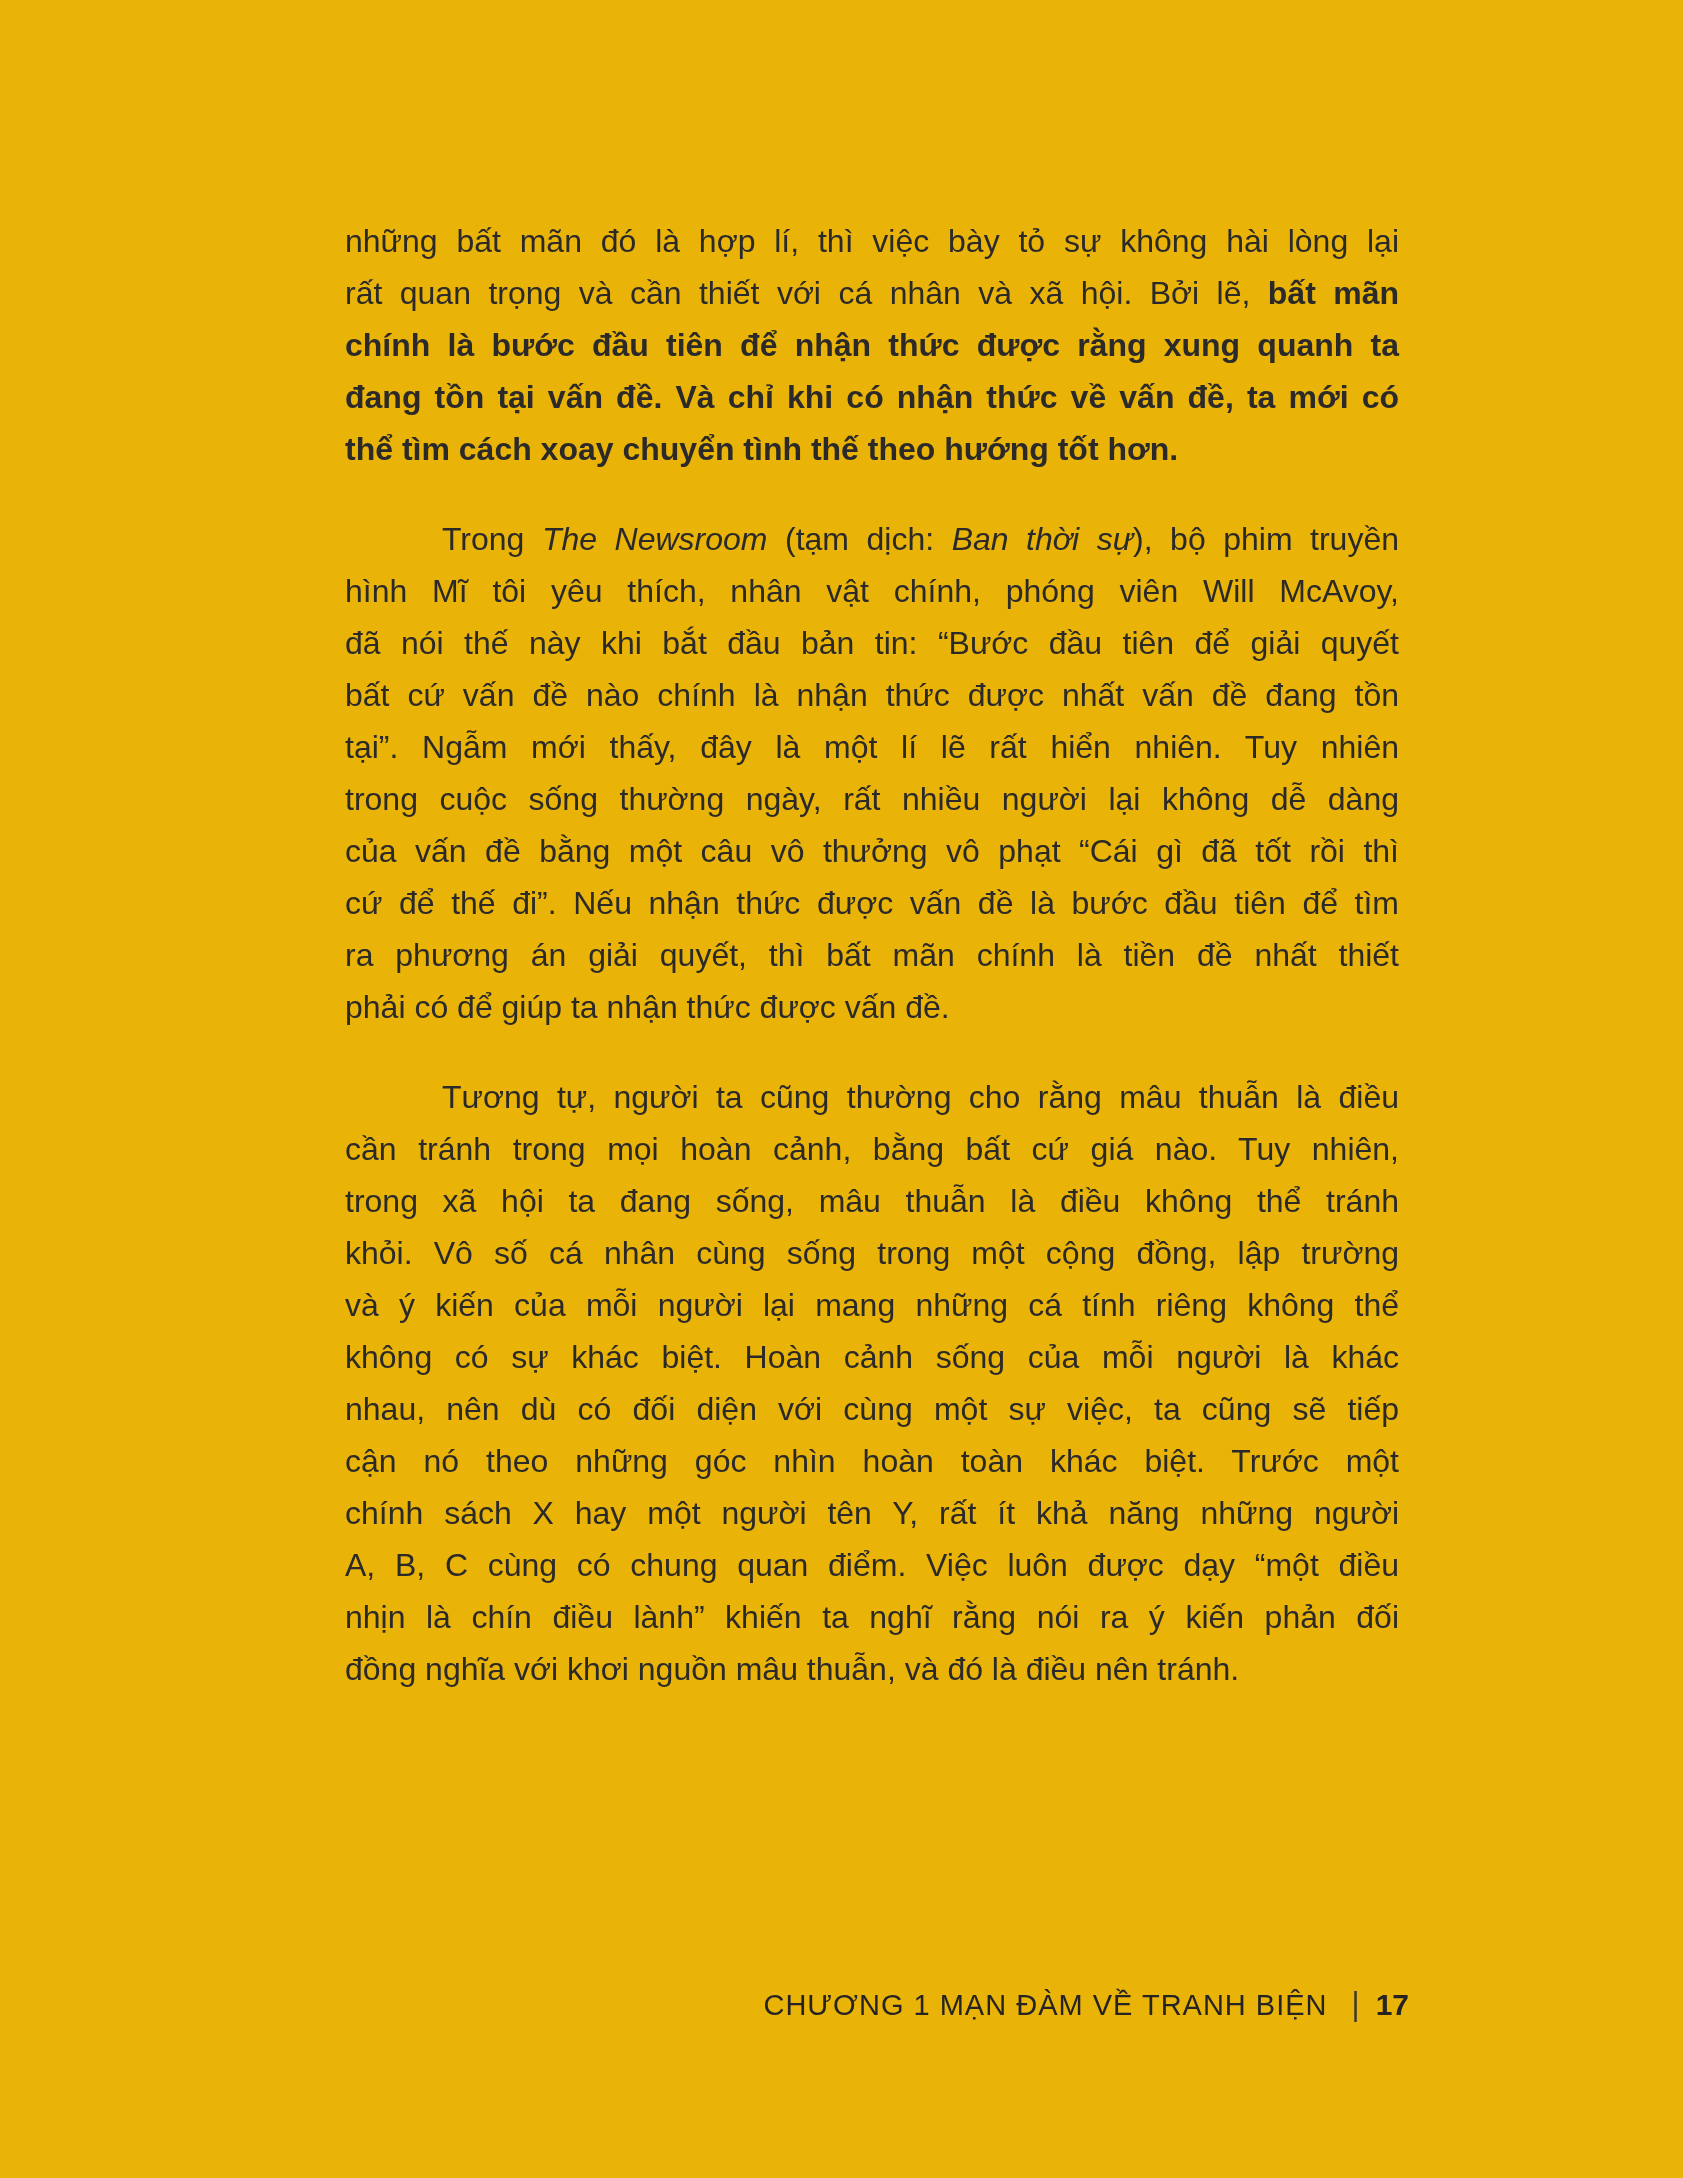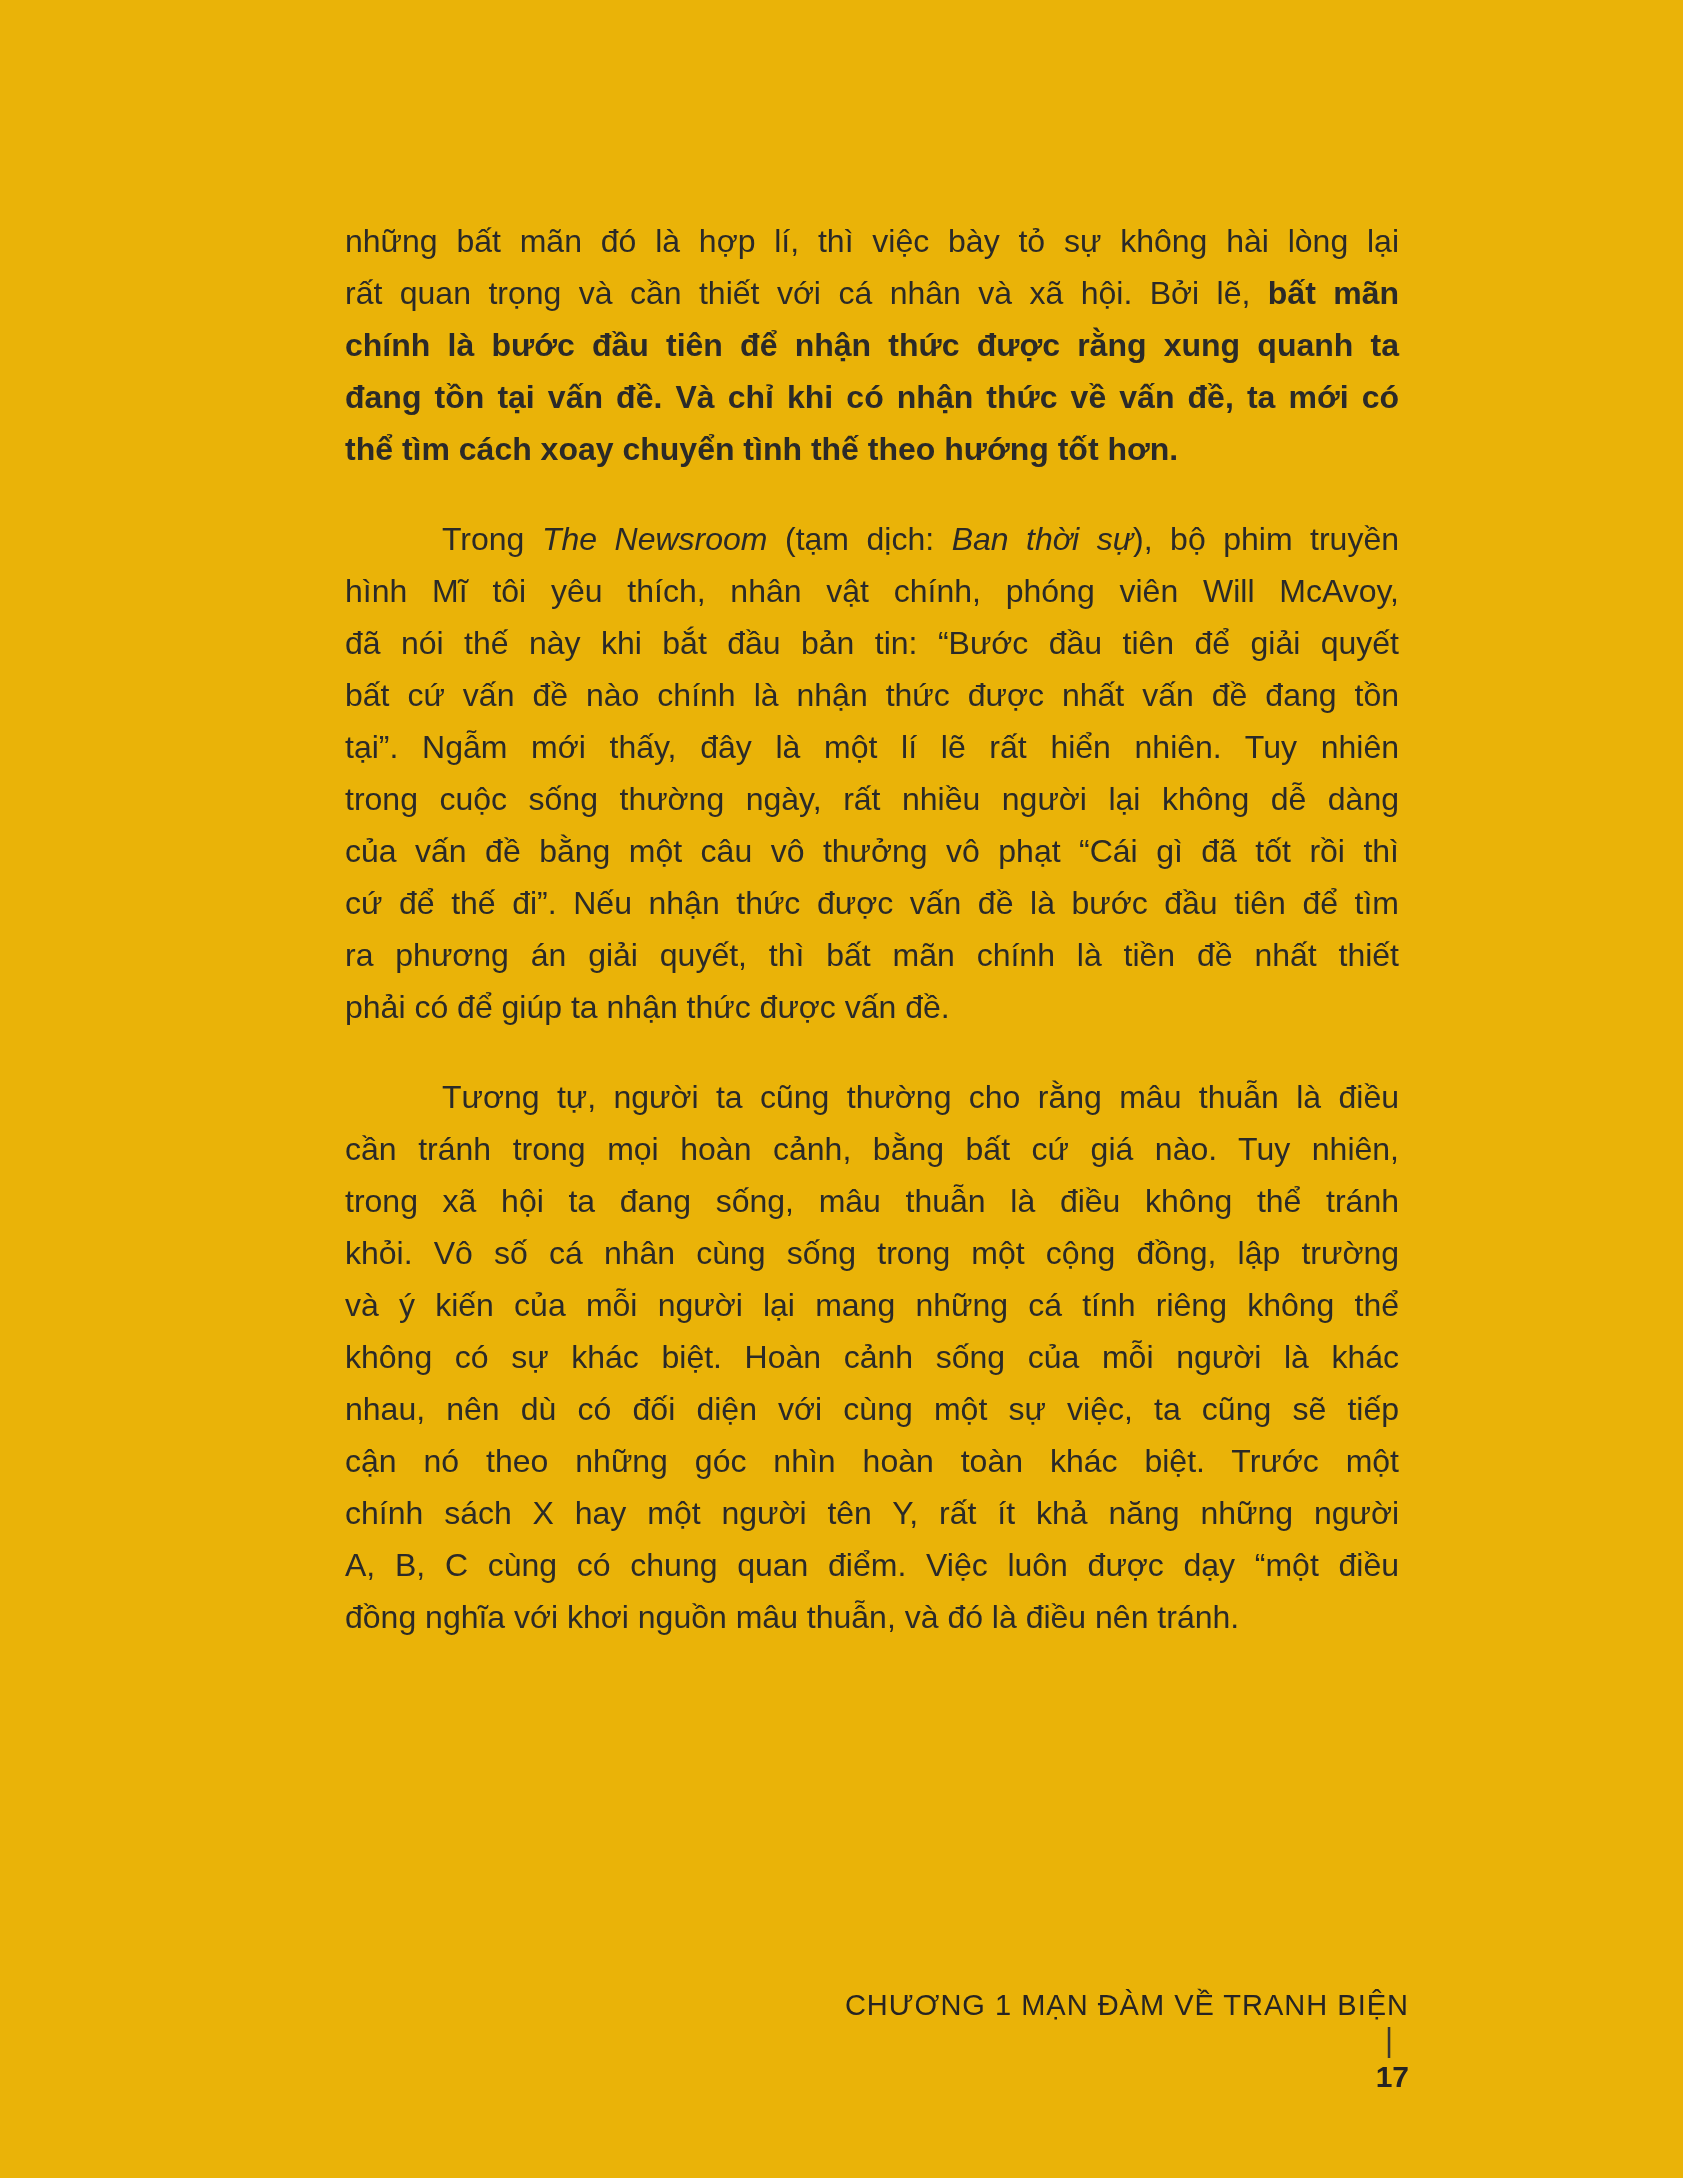--- a/index.html
+++ b/index.html
@@ -45,25 +45,24 @@
   .line.indent {
     text-indent: 97px;
   }
   .b { font-weight: bold; }
   .i { font-style: italic; }
   .page-footer {
     position: absolute;
     top: 1987px;
     right: 274px;
     display: flex;
-    align-items: flex-end;
+    align-items: flex-start;
     color: #262423;
     line-height: 36px;
     white-space: nowrap;
-    flex-direction: column;
   }
   .running-head {
     font-size: 29px;
     letter-spacing: 1px;
   }
   .footer-separator {
     font-size: 31px;
     font-weight: 300;
     color: #3a3836;
     margin: 0 16px 0 24px;
@@ -103,20 +102,21 @@
         <div class="line indent"><span class="">Tương tự, người ta cũng thường cho rằng mâu thuẫn là điều</span></div>
         <div class="line"><span class="">cần tránh trong mọi hoàn cảnh, bằng bất cứ giá nào. Tuy nhiên,</span></div>
         <div class="line"><span class="">trong xã hội ta đang sống, mâu thuẫn là điều không thể tránh</span></div>
         <div class="line"><span class="">khỏi. Vô số cá nhân cùng sống trong một cộng đồng, lập trường</span></div>
         <div class="line"><span class="">và ý kiến của mỗi người lại mang những cá tính riêng không thể</span></div>
         <div class="line"><span class="">không có sự khác biệt. Hoàn cảnh sống của mỗi người là khác</span></div>
         <div class="line"><span class="">nhau, nên dù có đối diện với cùng một sự việc, ta cũng sẽ tiếp</span></div>
         <div class="line"><span class="">cận nó theo những góc nhìn hoàn toàn khác biệt. Trước một</span></div>
         <div class="line"><span class="">chính sách X hay một người tên Y, rất ít khả năng những người</span></div>
         <div class="line"><span class="">A, B, C cùng có chung quan điểm. Việc luôn được dạy “một điều</span></div>
+        <div class="line"><span class="">nhịn là chín điều lành” khiến ta nghĩ rằng nói ra ý kiến phản đối</span></div>
         <div class="line last"><span class="">đồng nghĩa với khơi nguồn mâu thuẫn, và đó là điều nên tránh.</span></div>
       </div>
     </main>
 
   <footer class="page-footer">
     <span class="running-head">CHƯƠNG 1 MẠN ĐÀM VỀ TRANH BIỆN</span>
     <span class="footer-separator">|</span>
     <span class="page-number">17</span>
   </footer>
 

